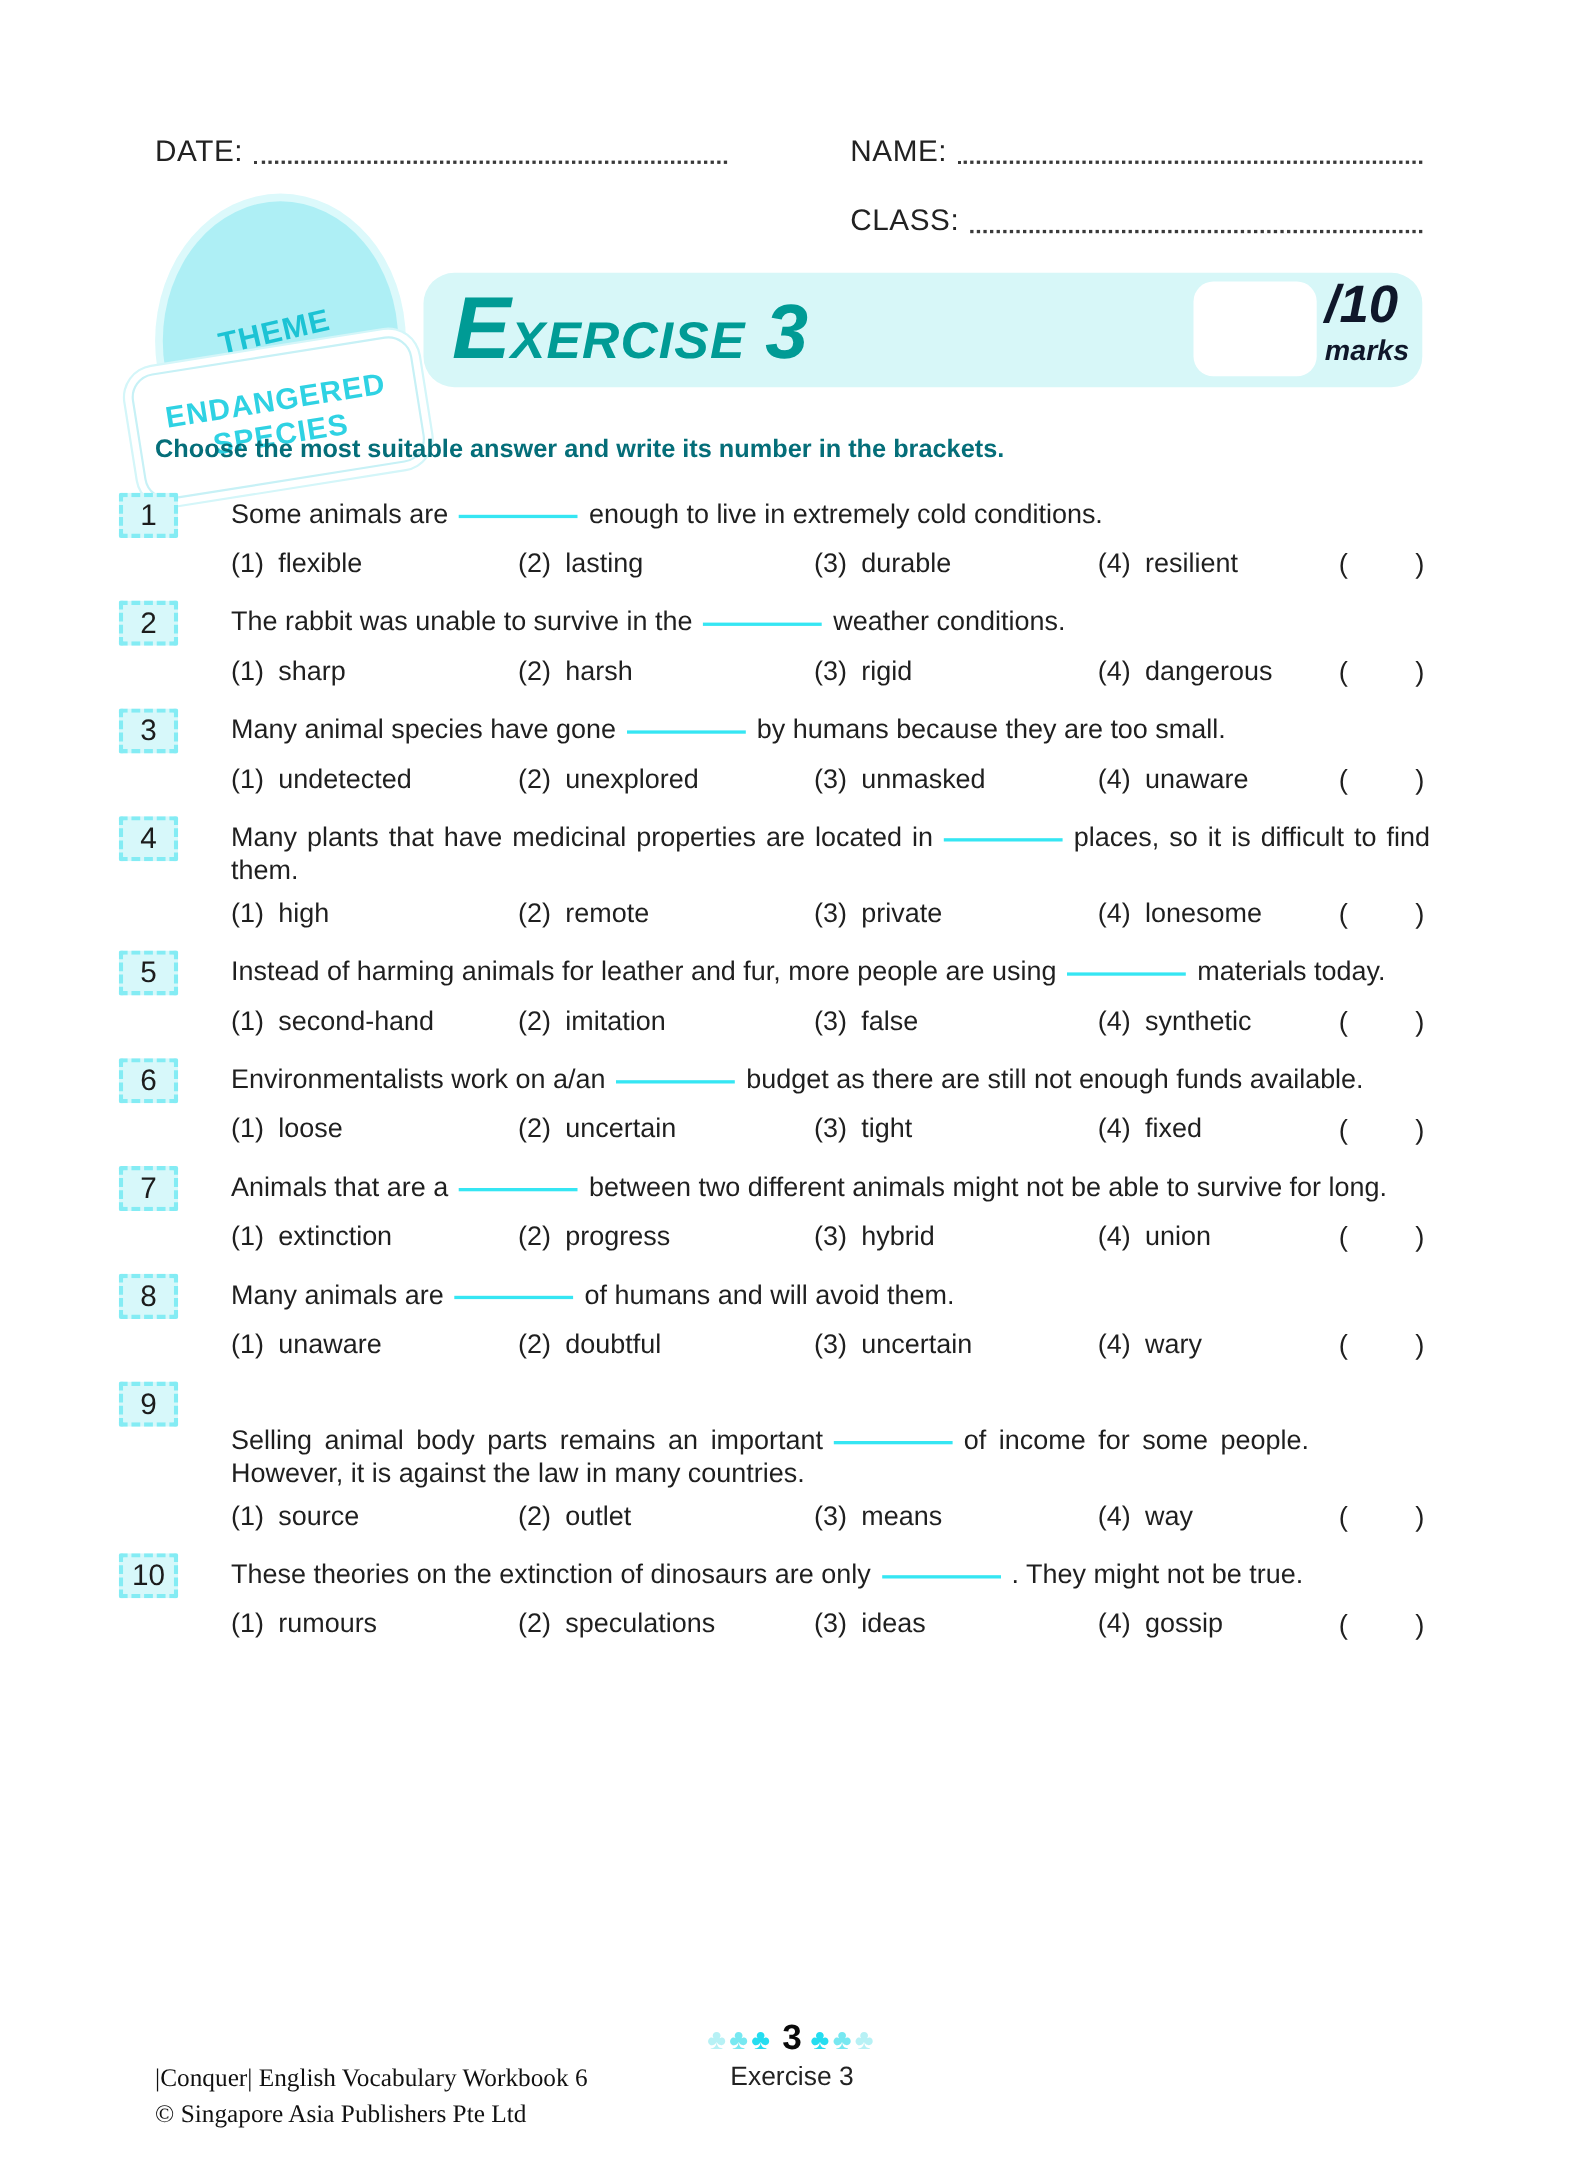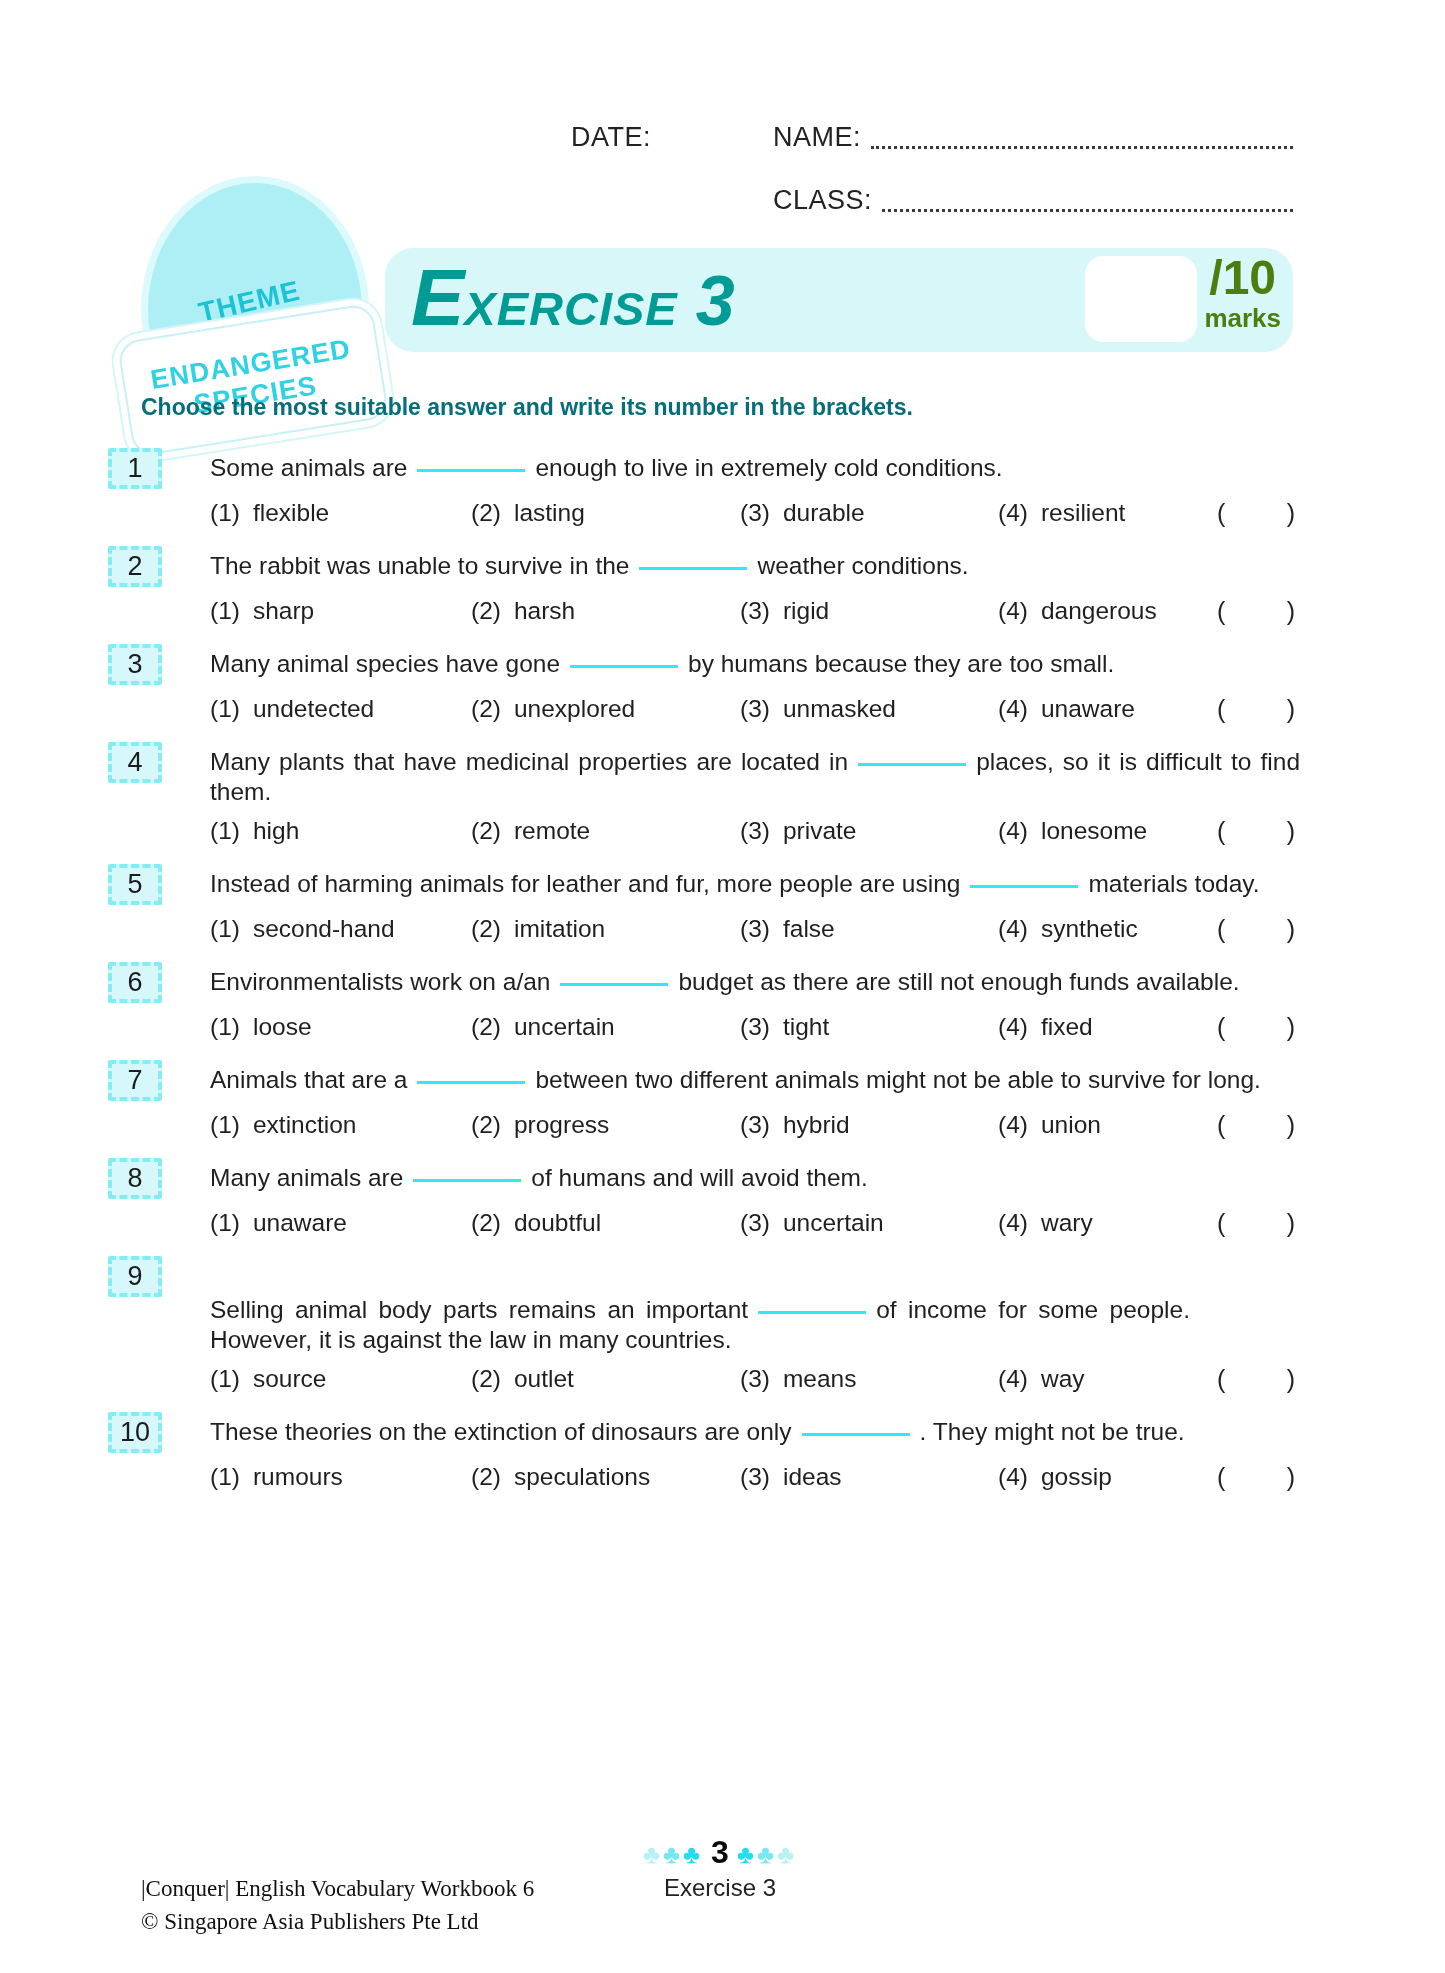--- a/index.html
+++ b/index.html
@@ -9,21 +9,21 @@
     width:1445px; height:1973px;
     font-family:"Liberation Sans", sans-serif;
     color:#1f1f1f;
     overflow:hidden;
   }
 
   
   .field-row { position:absolute; display:flex; align-items:flex-end; }
   .field-row .label { font-size:27px; color:#222; letter-spacing:0.5px; white-space:nowrap; padding-right:10px; }
   .field-row .dots  { flex:1; border-bottom:3px dotted #3a3a3a; margin-bottom:4px; height:1px; }
-  #date-row  { left:141px; top:122px; width:520px;flex-direction:column; }
+  #date-row  { left:141px; top:122px; width:520px; }
   #name-row  { left:773px; top:122px; width:520px; }
   #class-row { left:773px; top:185px; width:520px; }
 
   
   .badge { position:absolute; left:130px; top:180px; width:270px; height:270px; }
   .badge .ellipse {
     position:absolute; left:18px; top:3px; width:214px; height:254px;
     background:#aeeff5; border-radius:50%;
     box-shadow:0 0 0 7px #dcf9fb;
   }
@@ -54,22 +54,22 @@
   }
   .band .title { position:absolute; left:26px; top:0; line-height:100px; white-space:nowrap;
     color:#009b95; font-style:italic; font-weight:bold; }
   .band .title .t-initial { font-size:80px; }
   .band .title .t-rest    { font-size:47px; letter-spacing:1px; }
   .band .title .t-num     { font-size:70px; margin-left:18px; }
   .band .score-box {
     position:absolute; left:700px; top:8px; width:112px; height:86px;
     background:#ffffff; border-radius:18px;
   }
-  .band .marks { position:absolute; right:12px; top:4px; text-align:center;
-    color:#4d7c0f; font-weight:bold; }
+  .band .marks { position:absolute; right:12px; top:4px; text-align:left;
+    color:#0f172a; font-style:italic; font-weight:bold; }
   .band .marks .mv { font-size:48px; line-height:52px; }
   .band .marks .ml { font-size:26px; line-height:28px; }
 
   
   .instruction {
     position:absolute; left:141px; top:394px;
     font-size:23px; font-weight:bold; color:#056e79;
   }
 
   

